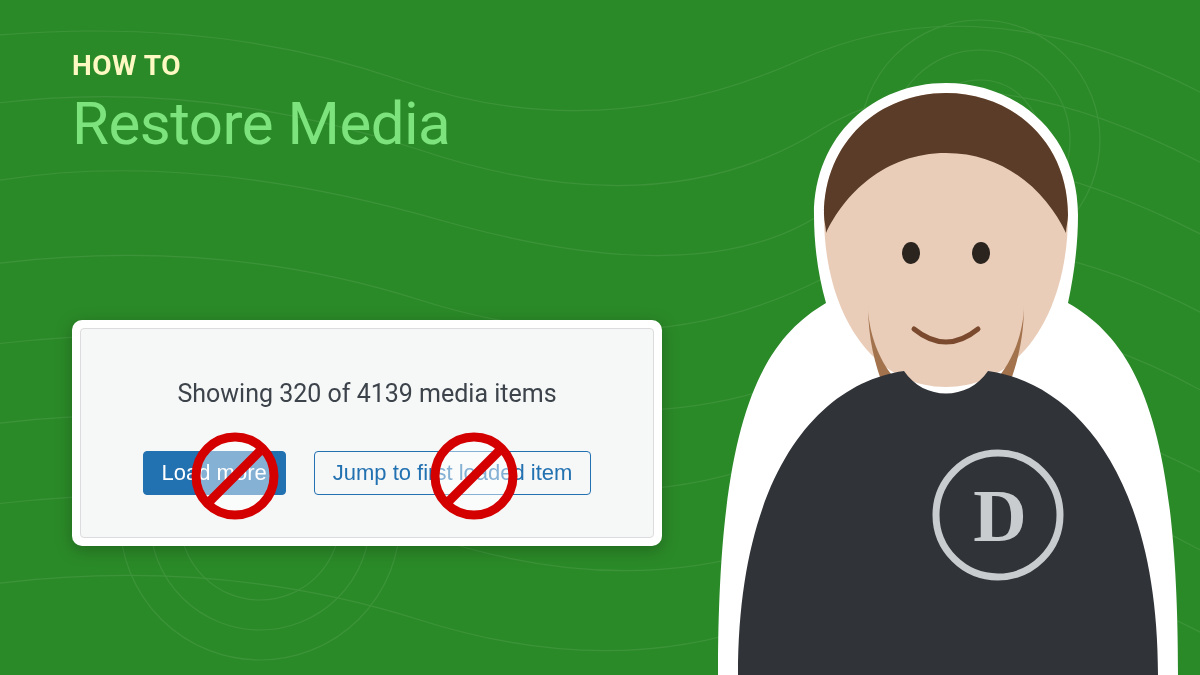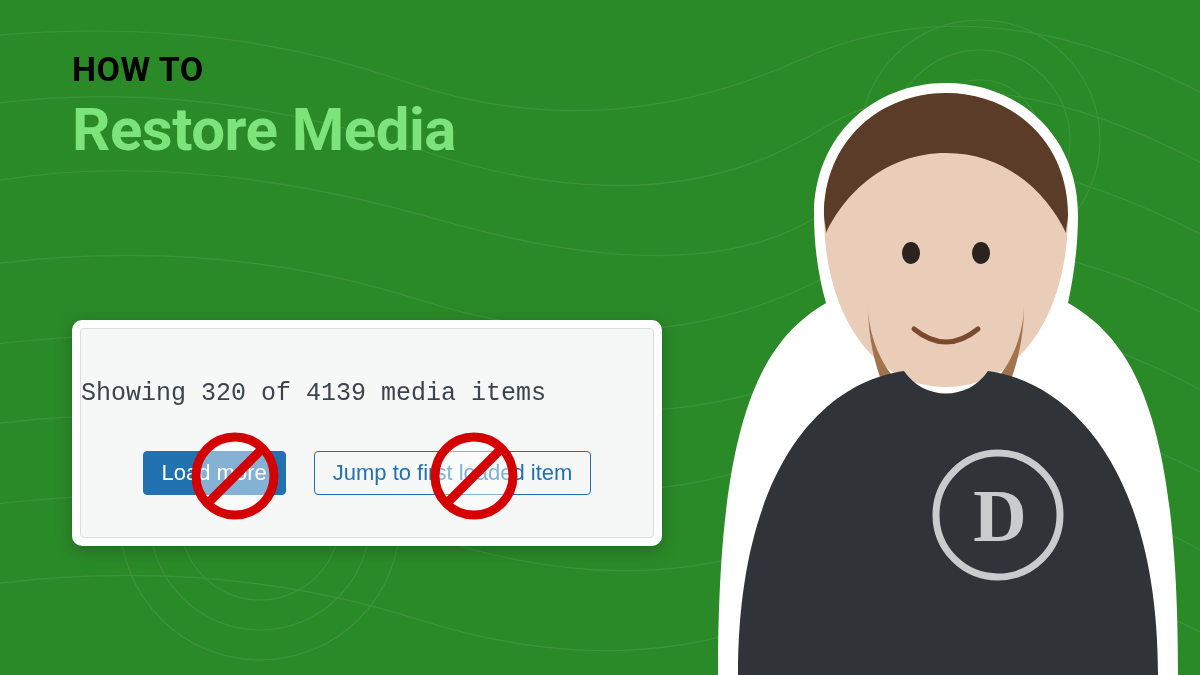--- a/index.html
+++ b/index.html
@@ -16,30 +16,30 @@
   inset: 0;
   opacity: 0.08;
   pointer-events: none;
 }
 .heading {
   position: absolute;
   left: 72px;
   top: 52px;
 }
 .eyebrow {
-  color: #000000;
-  font-size: 34px;
+  color: #fef9c3;
+  font-size: 28px;
   font-weight: 700;
   letter-spacing: 0.5px;
   line-height: 1;
 }
 .title {
   color: #7de37d;
   font-size: 60px;
-  font-weight: 700;
+  font-weight: 400;
   line-height: 1.12;
   margin-top: 10px;
   letter-spacing: -0.5px;
 }
 
 .card-wrap {
   position: absolute;
   left: 72px;
   top: 320px;
   width: 590px;
@@ -53,24 +53,24 @@
   inset: 8px;
   background: #f6f7f7;
   border: 1px solid #dcdcde;
   border-radius: 4px;
 }
 .status-text {
   position: absolute;
   top: 50px;
   left: 0;
   right: 0;
+  text-align: center;
   color: #3c434a;
   font-size: 25px;
   font-weight: 400;
-  font-family: Liberation Mono, monospace;
 }
 .btn-row {
   position: absolute;
   bottom: 42px;
   left: 0;
   right: 0;
   display: flex;
   justify-content: center;
   gap: 28px;
 }

